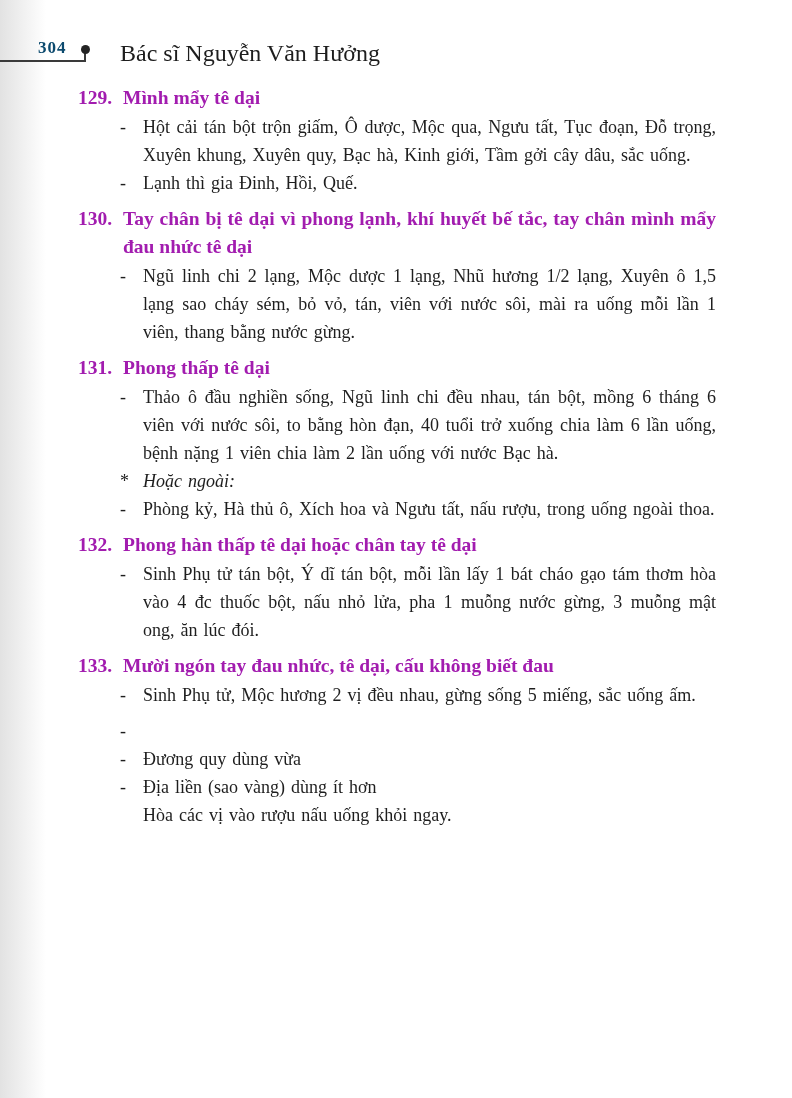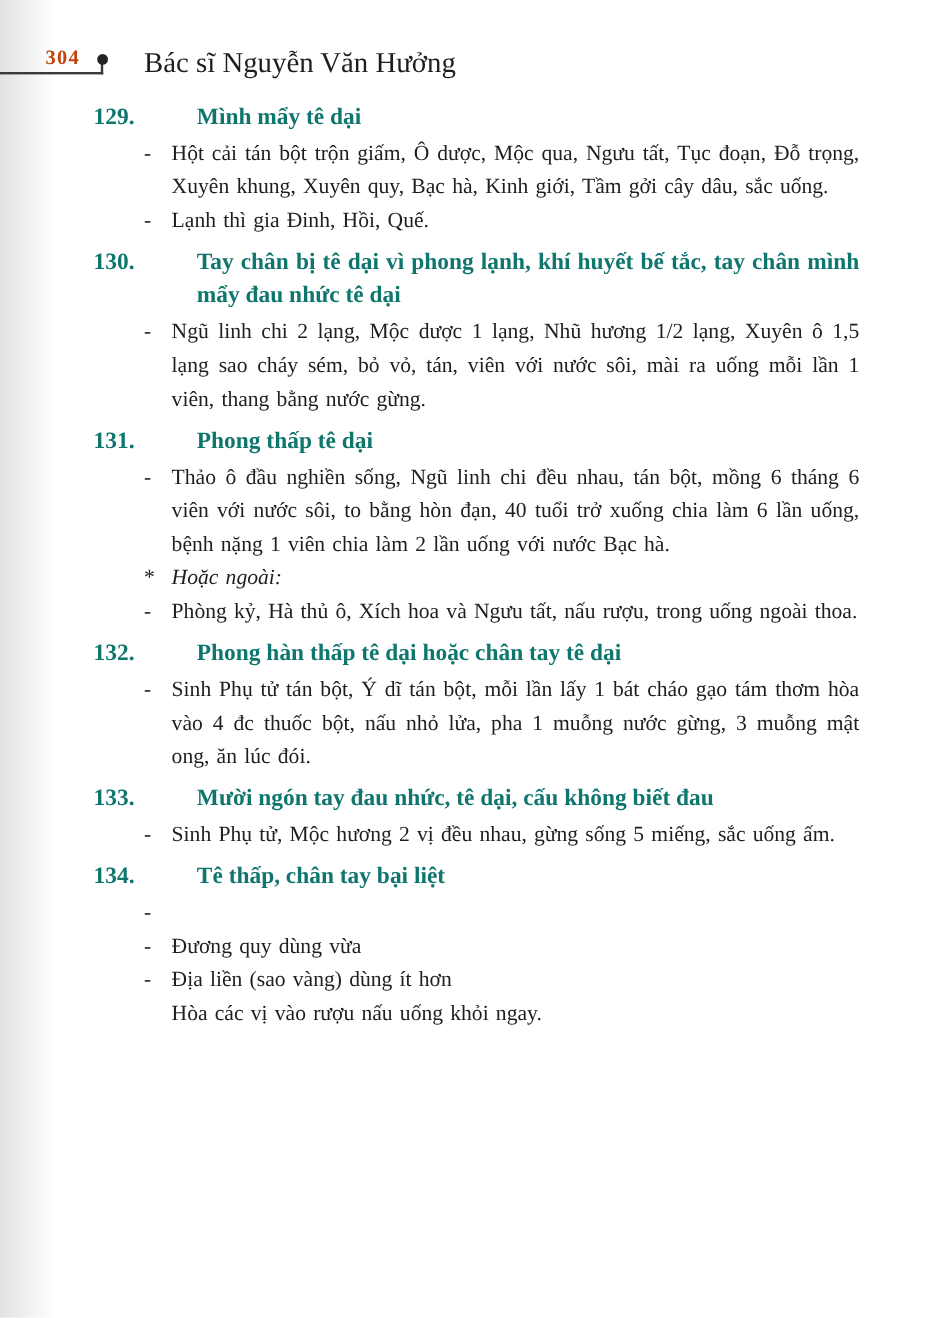--- a/index.html
+++ b/index.html
@@ -13,21 +13,21 @@
   }
   .edge-shadow {
     position: absolute; left: 0; top: 0; bottom: 0; width: 46px;
     background: linear-gradient(to right, #e2e2e2 0%, #efefef 45%, rgba(255,255,255,0) 100%);
     pointer-events: none;
   }
   
   .page-header { position: absolute; left: 0; top: 0; right: 0; height: 80px; }
   .page-number {
     position: absolute; left: 38px; top: 38px;
-    font-size: 17px; font-weight: bold; letter-spacing: 1px; color: #c2410c;
+    font-size: 17px; font-weight: bold; letter-spacing: 1px; color: #0c4a6e;
   }
   .header-rule {
     position: absolute; left: 0; top: 60px; width: 86px; height: 2px;
     background: #3a3a3a;
   }
   .bullet-ornament {
     position: absolute; left: 81px; top: 45px; width: 9px; height: 9px;
     border-radius: 50%; background: #242424;
   }
   .bullet-stem {
@@ -39,23 +39,22 @@
     font-size: 24px; color: #1d1d1d;
   }
   
   .content {
     position: absolute; left: 78px; top: 84px; width: 638px;
   }
   .section { margin-top: 8px; }
   .section:first-child { margin-top: 0; }
   .sec-head {
     display: flex; align-items: baseline;
-    font-weight: bold; font-size: 19.5px; line-height: 28px; color: #0f766e;
+    font-weight: bold; font-size: 19.5px; line-height: 28px; color: #a21caf;
     margin-bottom: 1px;
-    gap: 41px;
   }
   .sec-num { min-width: 45px; flex: 0 0 45px; }
   .sec-title { flex: 1 1 auto; text-align: justify; }
   .item { display: flex; align-items: baseline; font-size: 18px; line-height: 28px; }
   .marker {
     flex: 0 0 23px; min-width: 23px; margin-left: 42px;
     color: #1e1e1e; text-align: left;
   }
   .item-text { flex: 1 1 auto; text-align: justify; word-spacing: 1.5px; }
   .item-text.italic { font-style: italic; }
@@ -148,24 +147,20 @@
     </div>
     <div>
   <div class="item">
     <span class="marker">-</span>
     <span class="item-text">Sinh Phụ tử, Mộc hương 2 vị đều nhau, gừng sống 5 miếng, sắc uống ấm.</span>
   </div>
 </div>
   </section>
 
   <section class="section">
-    <div class="sec-head">
-      <span class="sec-num">134.</span>
-      <span class="sec-title">Tê thấp, chân tay bại liệt</span>
-    </div>
     <div>
   <div class="item">
     <span class="marker">-</span>
   </div>
 
   <div class="item">
     <span class="marker">-</span>
     <span class="item-text">Đương quy dùng vừa</span>
   </div>
 

